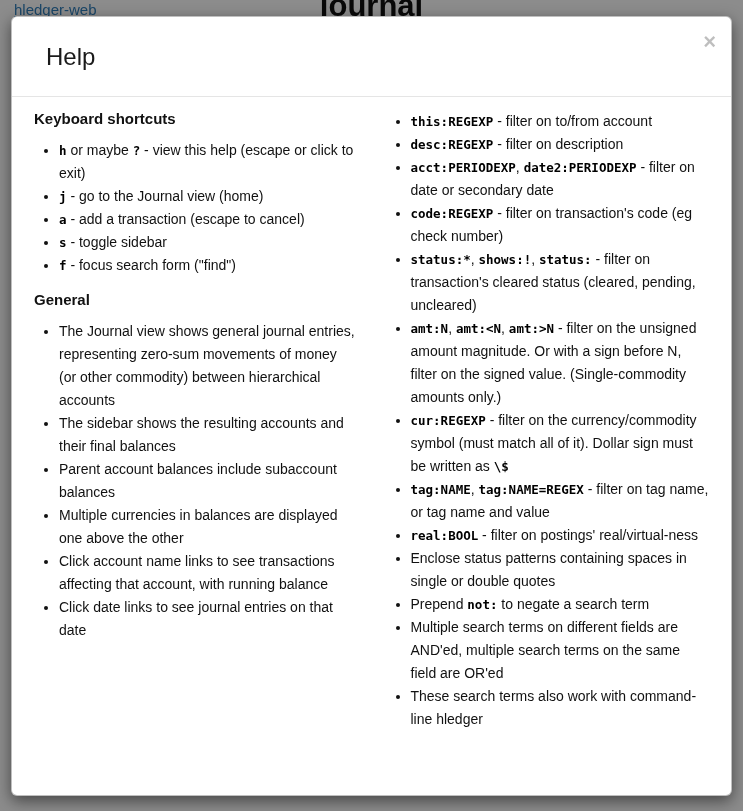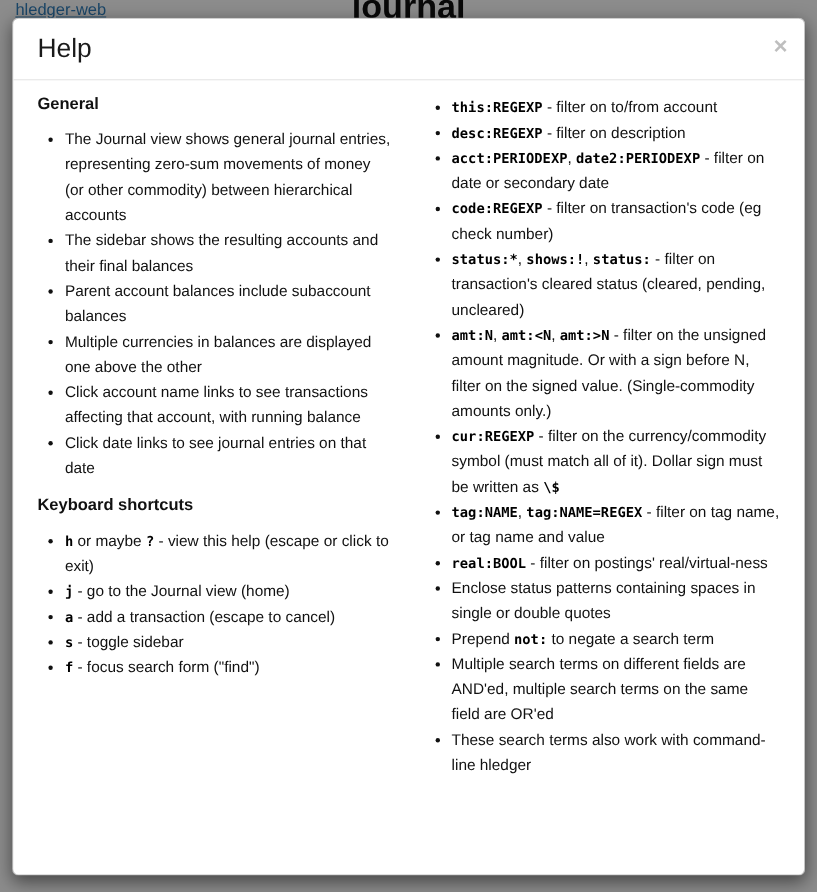--- a/index.html
+++ b/index.html
@@ -40,21 +40,21 @@
     box-shadow: 0 5px 15px rgba(0,0,0,0.5);
     display: flex; flex-direction: column;
     overflow: hidden;
   }
   .modal-header {
     padding: 14px 15px 13px 22px;
     border-bottom: 1px solid #e5e5e5;
     flex: 0 0 auto;
   }
   .modal-title {
-    margin: 0;
+    margin: 12px;
     font-size: 24px; font-weight: 500; color: #1a1a1a;
   }
   .close-btn {
     float: right;
     background: none; border: none; padding: 0;
     font-size: 22px; font-weight: bold; line-height: 1;
     color: #000; opacity: 0.25; cursor: pointer;
     font-family: "Liberation Sans", sans-serif;
   }
   .modal-body {
@@ -94,38 +94,38 @@
 <div class="backdrop"></div>
 
 <div class="modal">
   <div class="modal-header">
     <button class="close-btn">×</button>
     <h4 class="modal-title">Help</h4>
   </div>
   <div class="modal-body">
     <div class="col">
       <section>
+        <b class="section-heading">Keyboard shortcuts</b>
+        <ul class="help-list">
+            <li><code>h</code> or maybe <code>?</code> - view this help (escape or click to exit)</li>
+            <li><code>j</code> - go to the Journal view (home)</li>
+            <li><code>a</code> - add a transaction (escape to cancel)</li>
+            <li><code>s</code> - toggle sidebar</li>
+            <li><code>f</code> - focus search form ("find")</li>
+          </ul>
+      </section>
+      <section>
         <b class="section-heading">General</b>
         <ul class="help-list">
             <li>The Journal view shows general journal entries, representing zero-sum movements of money (or other commodity) between hierarchical accounts</li>
             <li>The sidebar shows the resulting accounts and their final balances</li>
             <li>Parent account balances include subaccount balances</li>
             <li>Multiple currencies in balances are displayed one above the other</li>
             <li>Click account name links to see transactions affecting that account, with running balance</li>
             <li>Click date links to see journal entries on that date</li>
-          </ul>
-      </section>
-      <section>
-        <b class="section-heading">Keyboard shortcuts</b>
-        <ul class="help-list">
-            <li><code>h</code> or maybe <code>?</code> - view this help (escape or click to exit)</li>
-            <li><code>j</code> - go to the Journal view (home)</li>
-            <li><code>a</code> - add a transaction (escape to cancel)</li>
-            <li><code>s</code> - toggle sidebar</li>
-            <li><code>f</code> - focus search form ("find")</li>
           </ul>
       </section>
     </div>
     <div class="col">
       <section>
         <ul class="help-list">
             <li><code>this:REGEXP</code> - filter on to/from account</li>
             <li><code>desc:REGEXP</code> - filter on description</li>
             <li><code>acct:PERIODEXP</code>, <code>date2:PERIODEXP</code> - filter on date or secondary date</li>
             <li><code>code:REGEXP</code> - filter on transaction's code (eg check number)</li>

